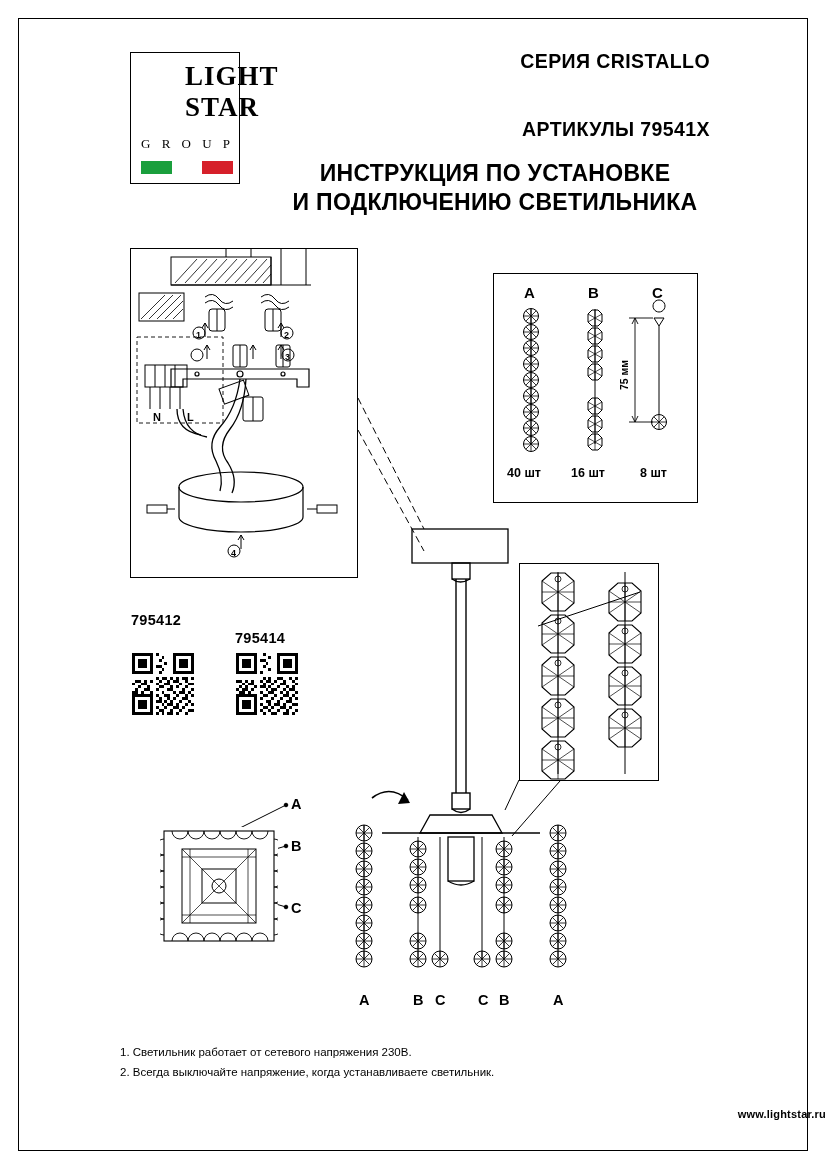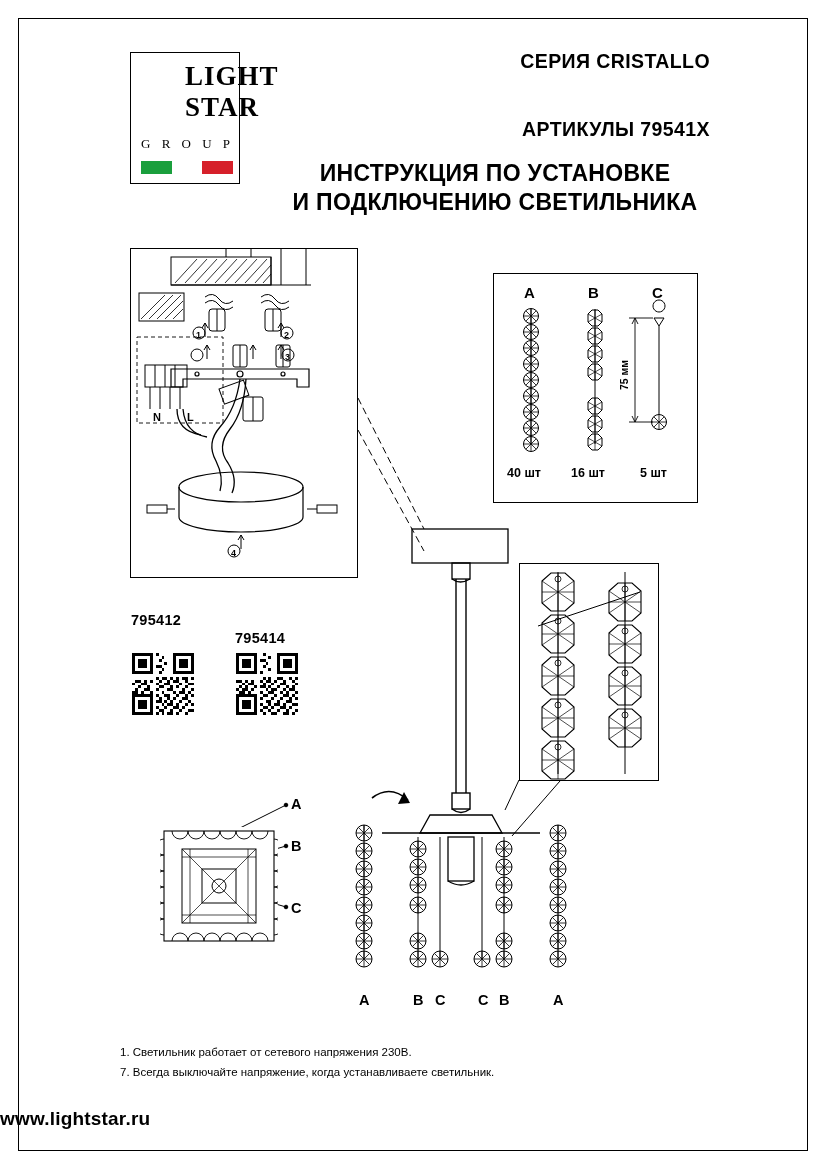--- a/index.html
+++ b/index.html
@@ -137,22 +137,22 @@
     position: absolute;
     left: 120px; top: 1042px;
     width: 560px;
     font-size: 11.5px;
     line-height: 20px;
   }
   .site {
     position: absolute;
     left: 0; top: 1108px;
     width: 826px;
-    text-align: left;
-    font-size: 19px;
+    text-align: right;
+    font-size: 11px;
     font-weight: bold;
     letter-spacing: .2px;
   }
   .big-letter {
     position: absolute;
     font-size: 15px;
     font-weight: bold;
   }
 </style>
 </head>
@@ -359,21 +359,21 @@
       </g>
     </g>
   </svg>
 
   <div class="lbl-kit" style="left:30px; top:10px">A</div>
   <div class="lbl-kit" style="left:94px; top:10px">B</div>
   <div class="lbl-kit" style="left:158px; top:10px">C</div>
 
   <div class="cnt" style="left:13px; top:192px">40 шт</div>
   <div class="cnt" style="left:77px; top:192px">16 шт</div>
-  <div class="cnt" style="left:146px; top:192px">5 шт</div>
+  <div class="cnt" style="left:146px; top:192px">8 шт</div>
 
   <div class="mm-label" style="left:124px; top:116px">75 мм</div>
 </div>
 
 <div class="panel p-detail">
   <svg width="138" height="216" viewBox="0 0 138 216">
     <defs>
       <g id="cut">
         <path d="M-16 -11 L-7 -19 L7 -19 L16 -11 L16 11 L7 19 L-7 19 L-16 11 Z" fill="none" stroke="#000" stroke-width="1.1"></path>
         <path d="M-16 -11 L16 11 M-16 11 L16 -11 M0 -19 L0 19 M-16 0 L16 0" stroke="#000" stroke-width="0.7"></path>
@@ -739,16 +739,16 @@
     <circle class="ln" cx="59" cy="59" r="7" stroke-width="1"></circle>
   </svg>
 </div>
 
 <div class="lbl" style="left:291px; top:796px">A</div>
 <div class="lbl" style="left:291px; top:838px">B</div>
 <div class="lbl" style="left:291px; top:900px">C</div>
 
 <div class="notes">
   <div>1. Светильник работает от сетевого напряжения 230В.</div>
-  <div>7. Всегда выключайте напряжение, когда устанавливаете светильник.</div>
+  <div>2. Всегда выключайте напряжение, когда устанавливаете светильник.</div>
 </div>
 
 <div class="site">www.lightstar.ru</div>
 
 </body></html>

